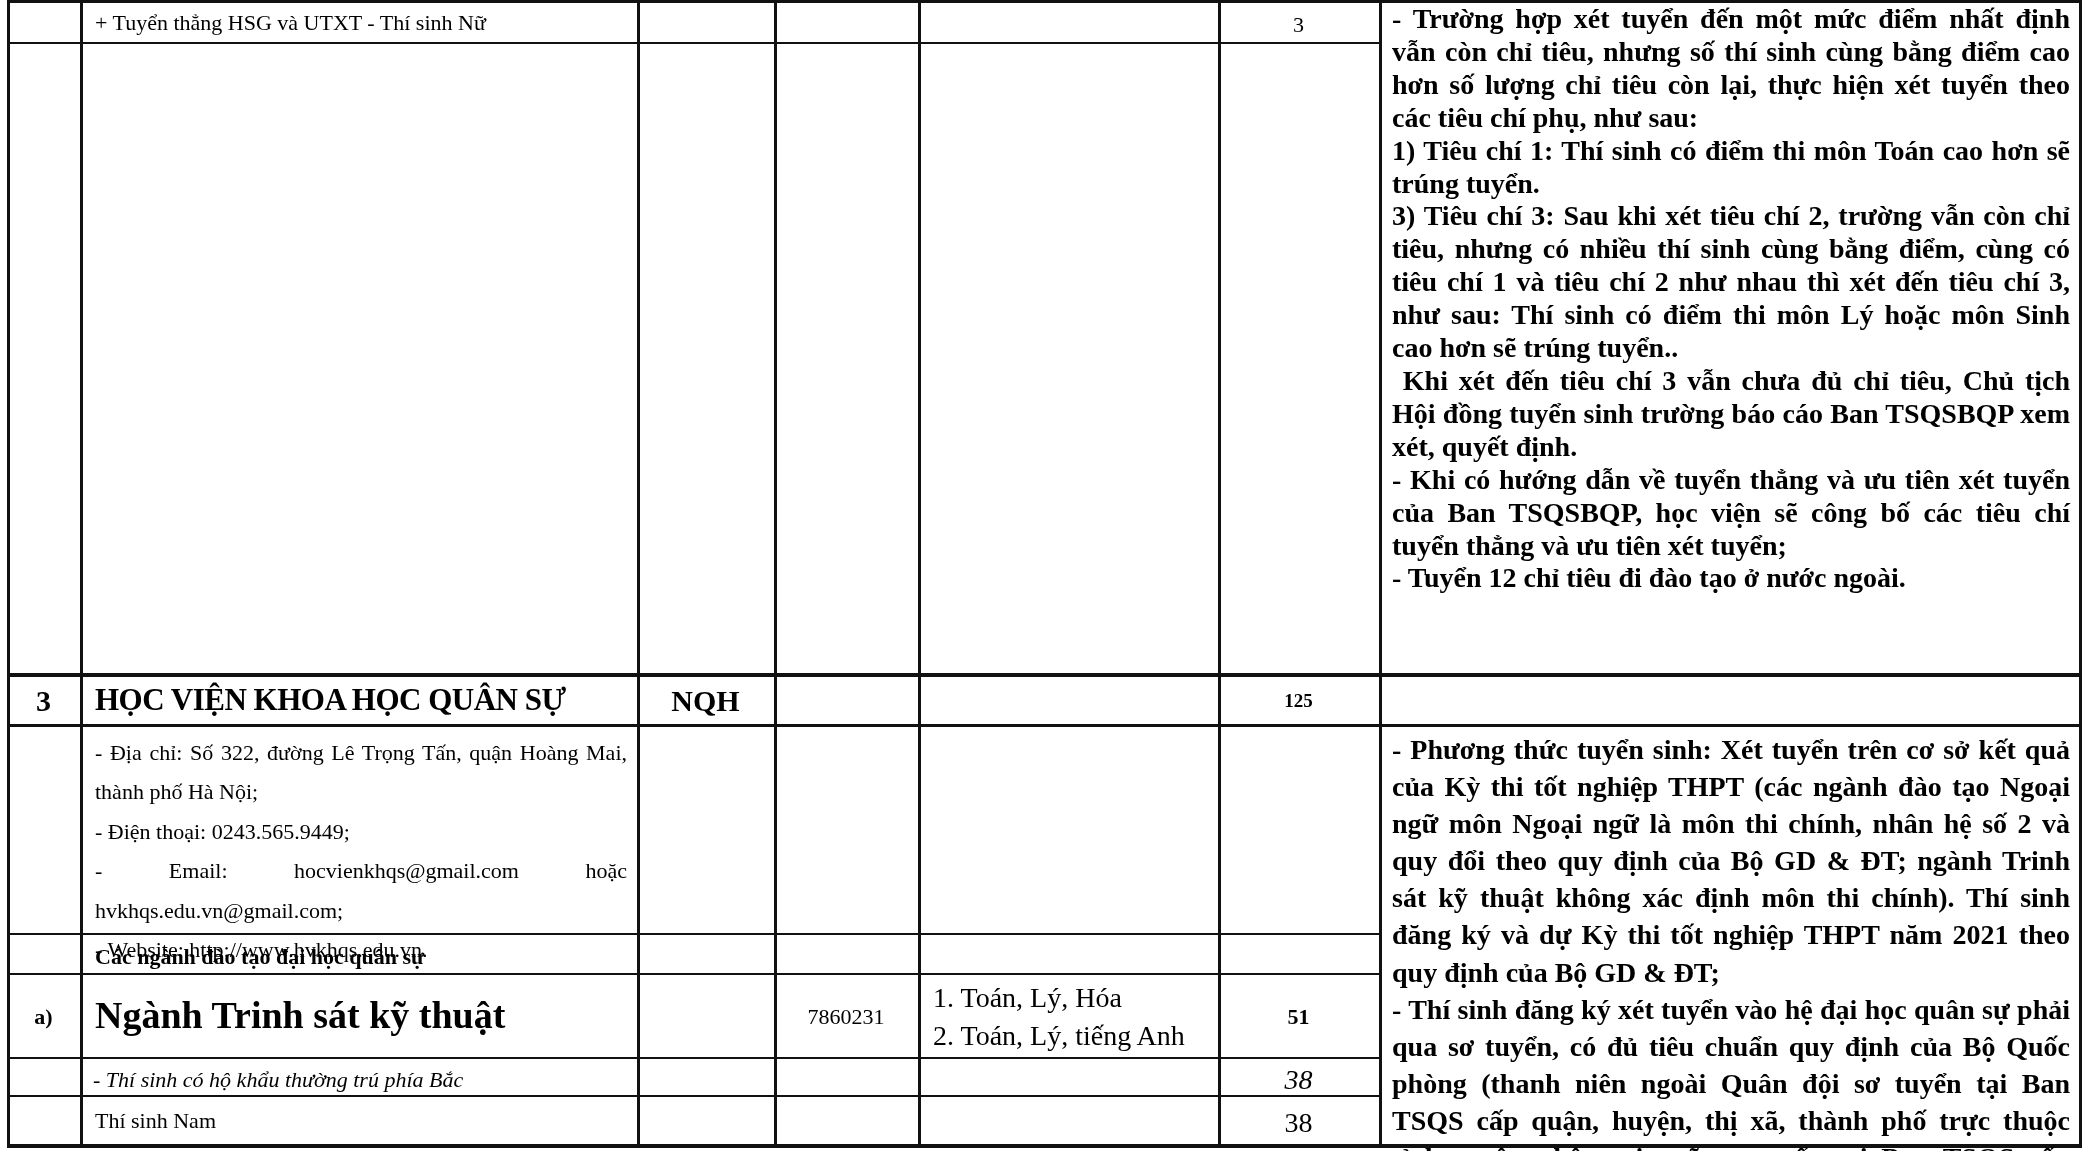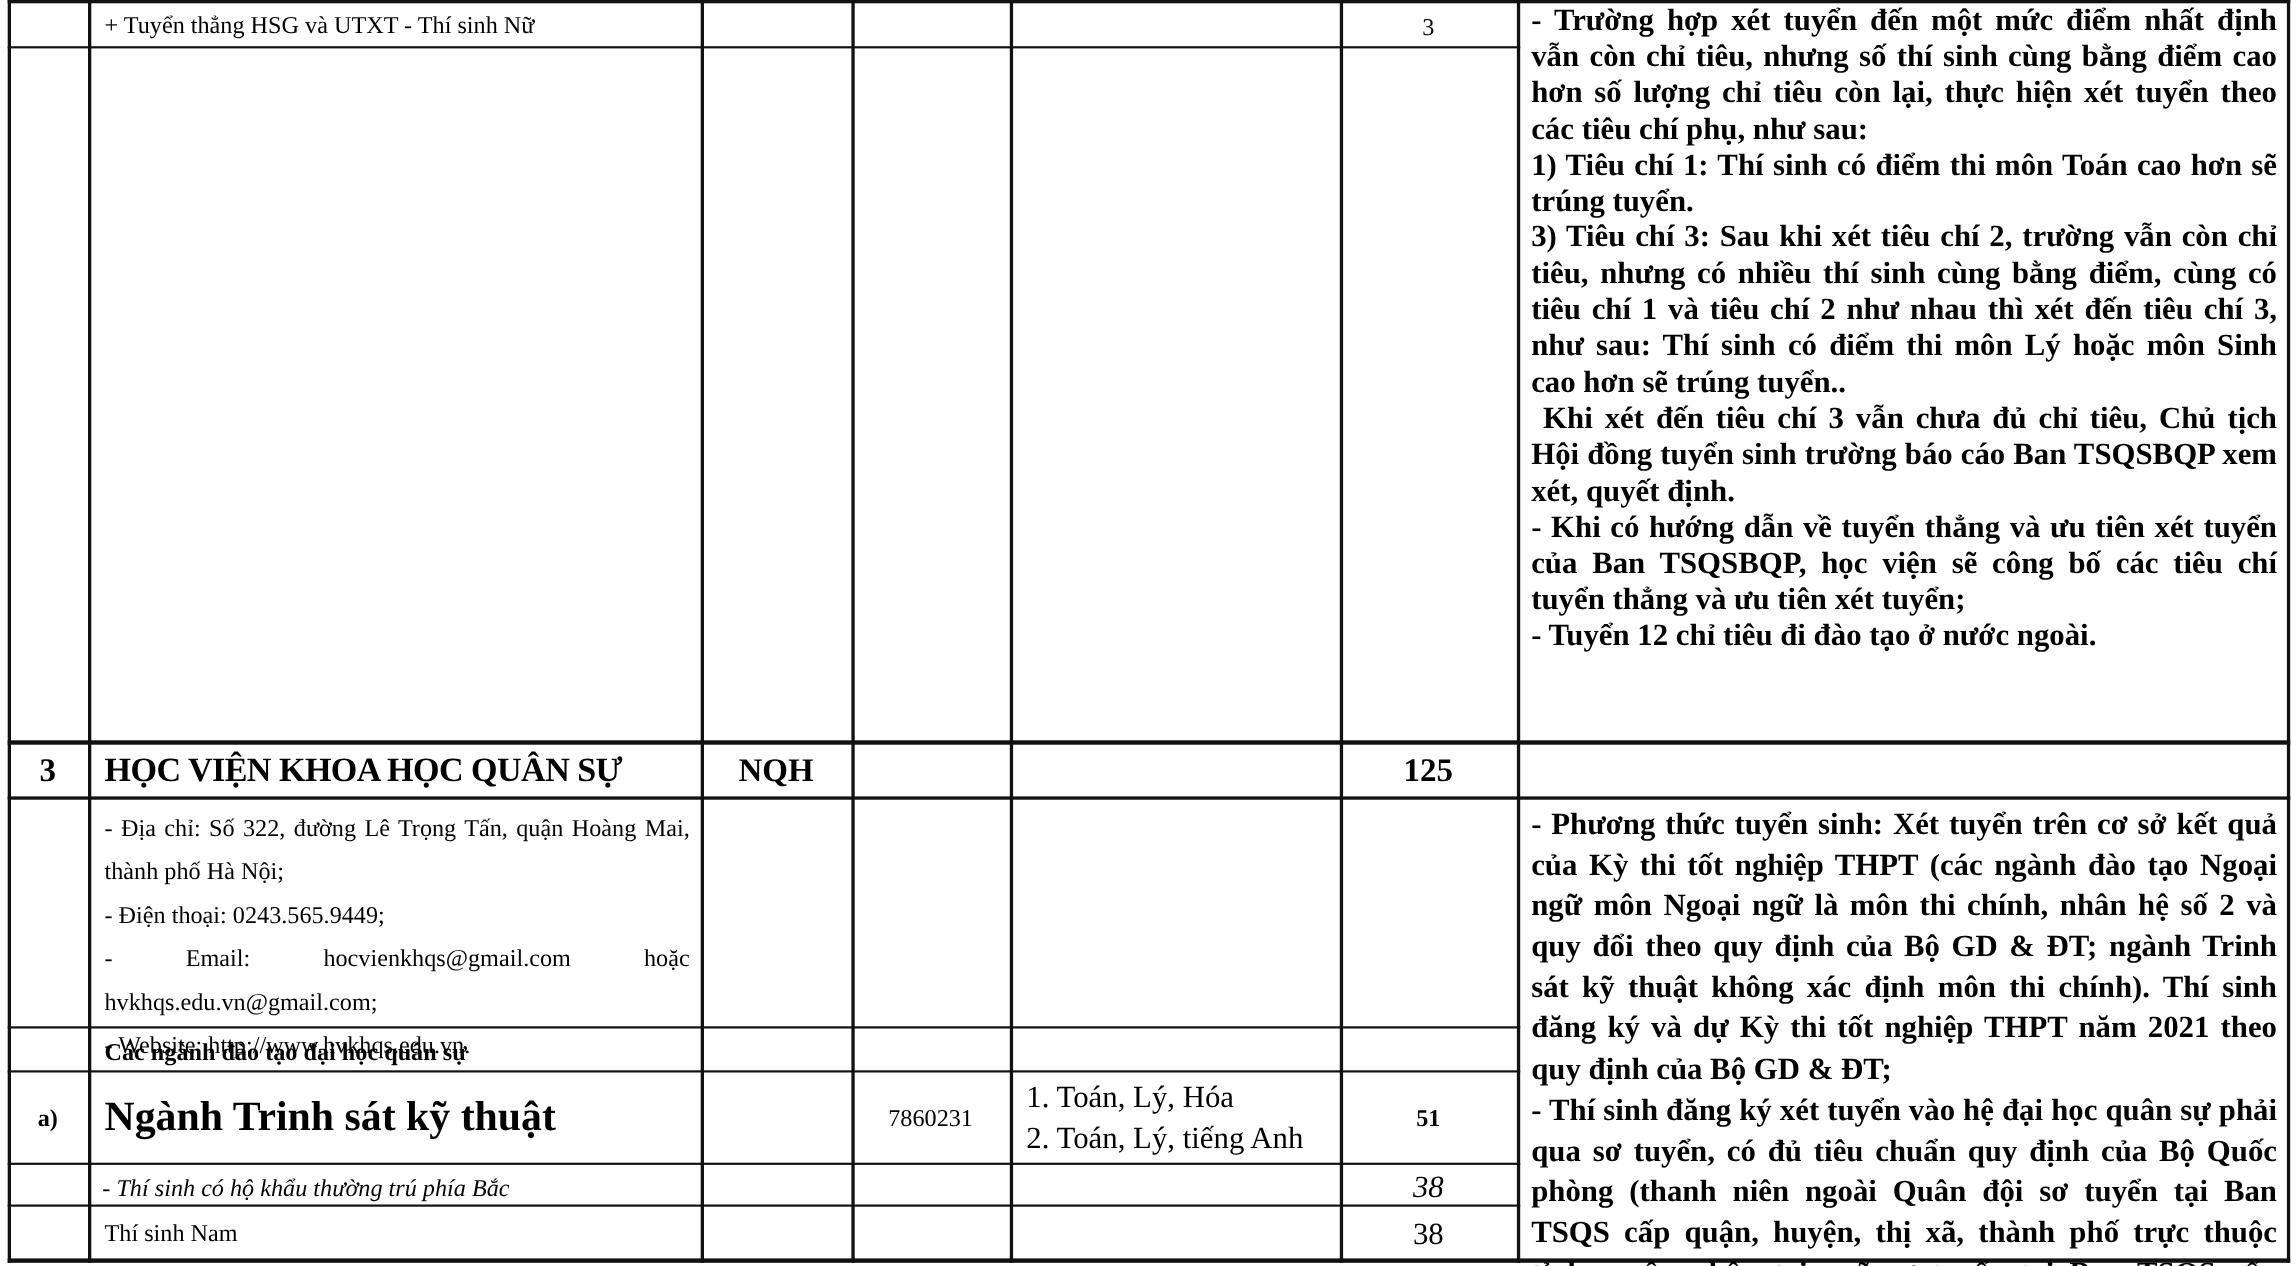--- a/index.html
+++ b/index.html
@@ -57,21 +57,21 @@
     <p>1) Tiêu chí 1: Thí sinh có điểm thi môn Toán cao hơn sẽ trúng tuyển.</p>
     <p>3) Tiêu chí 3: Sau khi xét tiêu chí 2, trường vẫn còn chỉ tiêu, nhưng có nhiều thí sinh cùng bằng điểm, cùng có tiêu chí 1 và tiêu chí 2 như nhau thì xét đến tiêu chí 3, như sau: Thí sinh có điểm thi môn Lý hoặc môn Sinh cao hơn sẽ trúng tuyển..</p>
     <p>&nbsp;Khi xét đến tiêu chí 3 vẫn chưa đủ chỉ tiêu, Chủ tịch Hội đồng tuyển sinh trường báo cáo Ban TSQSBQP xem xét, quyết định.</p>
     <p>- Khi có hướng dẫn về tuyển thẳng và ưu tiên xét tuyển của Ban TSQSBQP, học viện sẽ công bố các tiêu chí tuyển thẳng và ưu tiên xét tuyển;</p>
     <p>- Tuyển 12 chỉ tiêu đi đào tạo ở nước ngoài.</p>
   </div>
 
   <div class="cell c b" style="left:7px;top:684px;width:73px;font-size:30px;">3</div>
   <div class="cell b" id="school-name" style="left:95px;top:683px;width:540px;">HỌC VIỆN KHOA HỌC QUÂN SỰ</div>
   <div class="cell c b" style="left:637px;top:684px;width:137px;font-size:30px;">NQH</div>
-  <div class="cell c b" style="left:1218px;top:684px;width:161px;font-size:30px;">125</div>
+  <div class="cell c b" style="left:1218px;top:684px;width:161px;font-size:19px;">125</div>
 
   <div class="cell addr" style="left:95px;top:733px;width:532px;line-height:39.4px;">
     <p>- Địa chỉ: Số 322, đường Lê Trọng Tấn, quận Hoàng Mai, thành phố Hà Nội;</p>
     <p>- Điện thoại: 0243.565.9449;</p>
     <p>- Email: hocvienkhqs@gmail.com hoặc hvkhqs.edu.vn@gmail.com;</p>
     <p>- Website: http://www.hvkhqs.edu.vn.</p>
   </div>
 
   <div class="cell notes" id="notes-bottom" style="left:1392px;top:731px;width:678px;">
     <p>- Phương thức tuyển sinh: Xét tuyển trên cơ sở kết quả của Kỳ thi tốt nghiệp THPT (các ngành đào tạo Ngoại ngữ môn Ngoại ngữ là môn thi chính, nhân hệ số 2 và quy đổi theo quy định của Bộ GD &amp; ĐT; ngành Trinh sát kỹ thuật không xác định môn thi chính). Thí sinh đăng ký và dự Kỳ thi tốt nghiệp THPT năm 2021 theo quy định của Bộ GD &amp; ĐT;</p>

